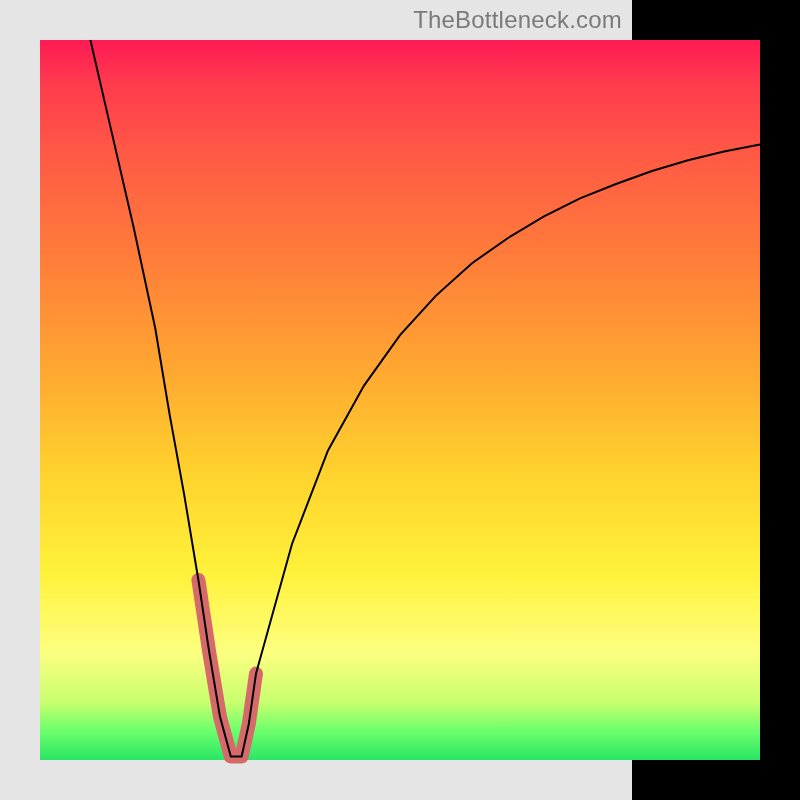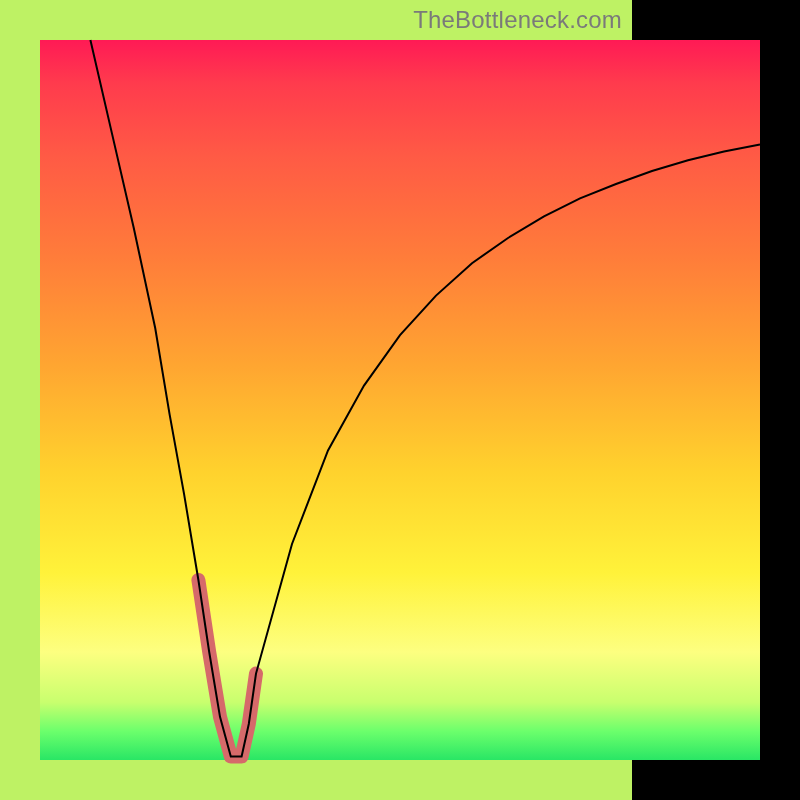--- a/index.html
+++ b/index.html
@@ -10,21 +10,21 @@
     background: #000;
     overflow: hidden;
     font-family: Arial, Helvetica, sans-serif;
   }
   .frame {
     position: absolute;
     left: 0;
     top: 0;
     width: 632px;
     height: 800px;
-    background: #bef264;
+    background: #e5e5e5;
   }
   .plot {
     position: absolute;
     left: 40px;
     top: 40px;
     width: 720px;
     height: 720px;
     
     background: linear-gradient(
       to bottom,

